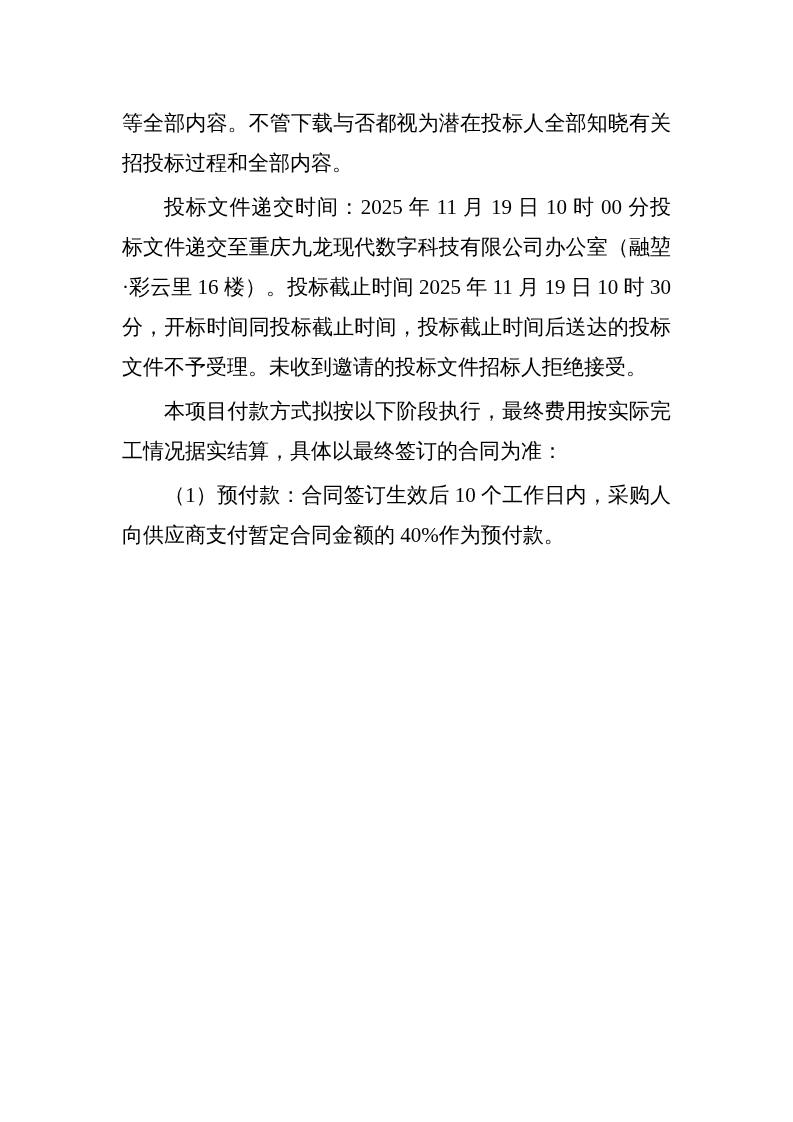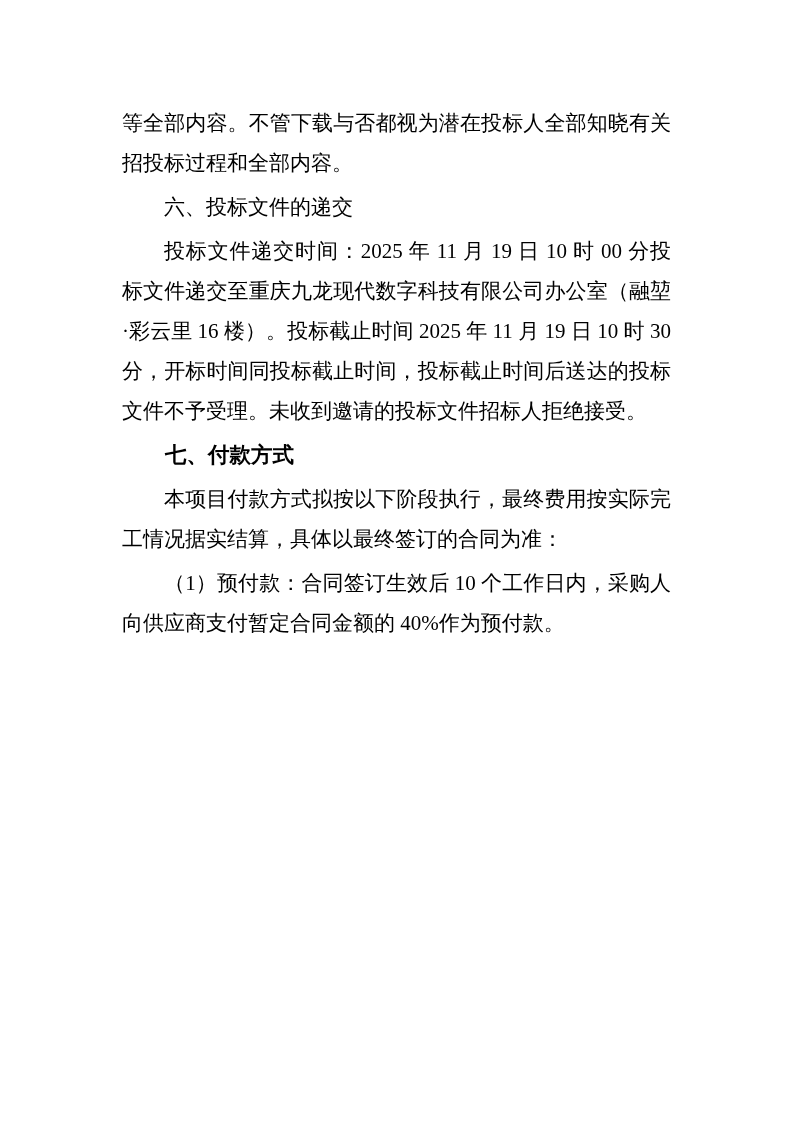--- a/index.html
+++ b/index.html
@@ -39,19 +39,17 @@
     font-size: 21.5px;
     text-align: left;
   }
 </style>
 </head>
 <body>
 
 <div class="page">
   <div class="doc-body">
     <p class="para">等全部内容。不管下载与否都视为潜在投标人全部知晓有关招投标过程和全部内容。</p>
-    <p class="para indent">六、投标文件的递交</p>
     <p class="para indent">投标文件递交时间：2025 年 11 月 19 日 10 时 00 分投标文件递交至重庆九龙现代数字科技有限公司办公室（融堃·彩云里 16 楼）。投标截止时间 2025 年 11 月 19 日 10 时 30 分，开标时间同投标截止时间，投标截止时间后送达的投标文件不予受理。未收到邀请的投标文件招标人拒绝接受。</p>
-    <p class="para indent heading-bold">七、付款方式</p>
     <p class="para indent">本项目付款方式拟按以下阶段执行，最终费用按实际完工情况据实结算，具体以最终签订的合同为准：</p>
     <p class="para indent">（1）预付款：合同签订生效后 10 个工作日内，采购人向供应商支付暂定合同金额的 40%作为预付款。</p>
   </div>
 </div>
 
 </body></html>

